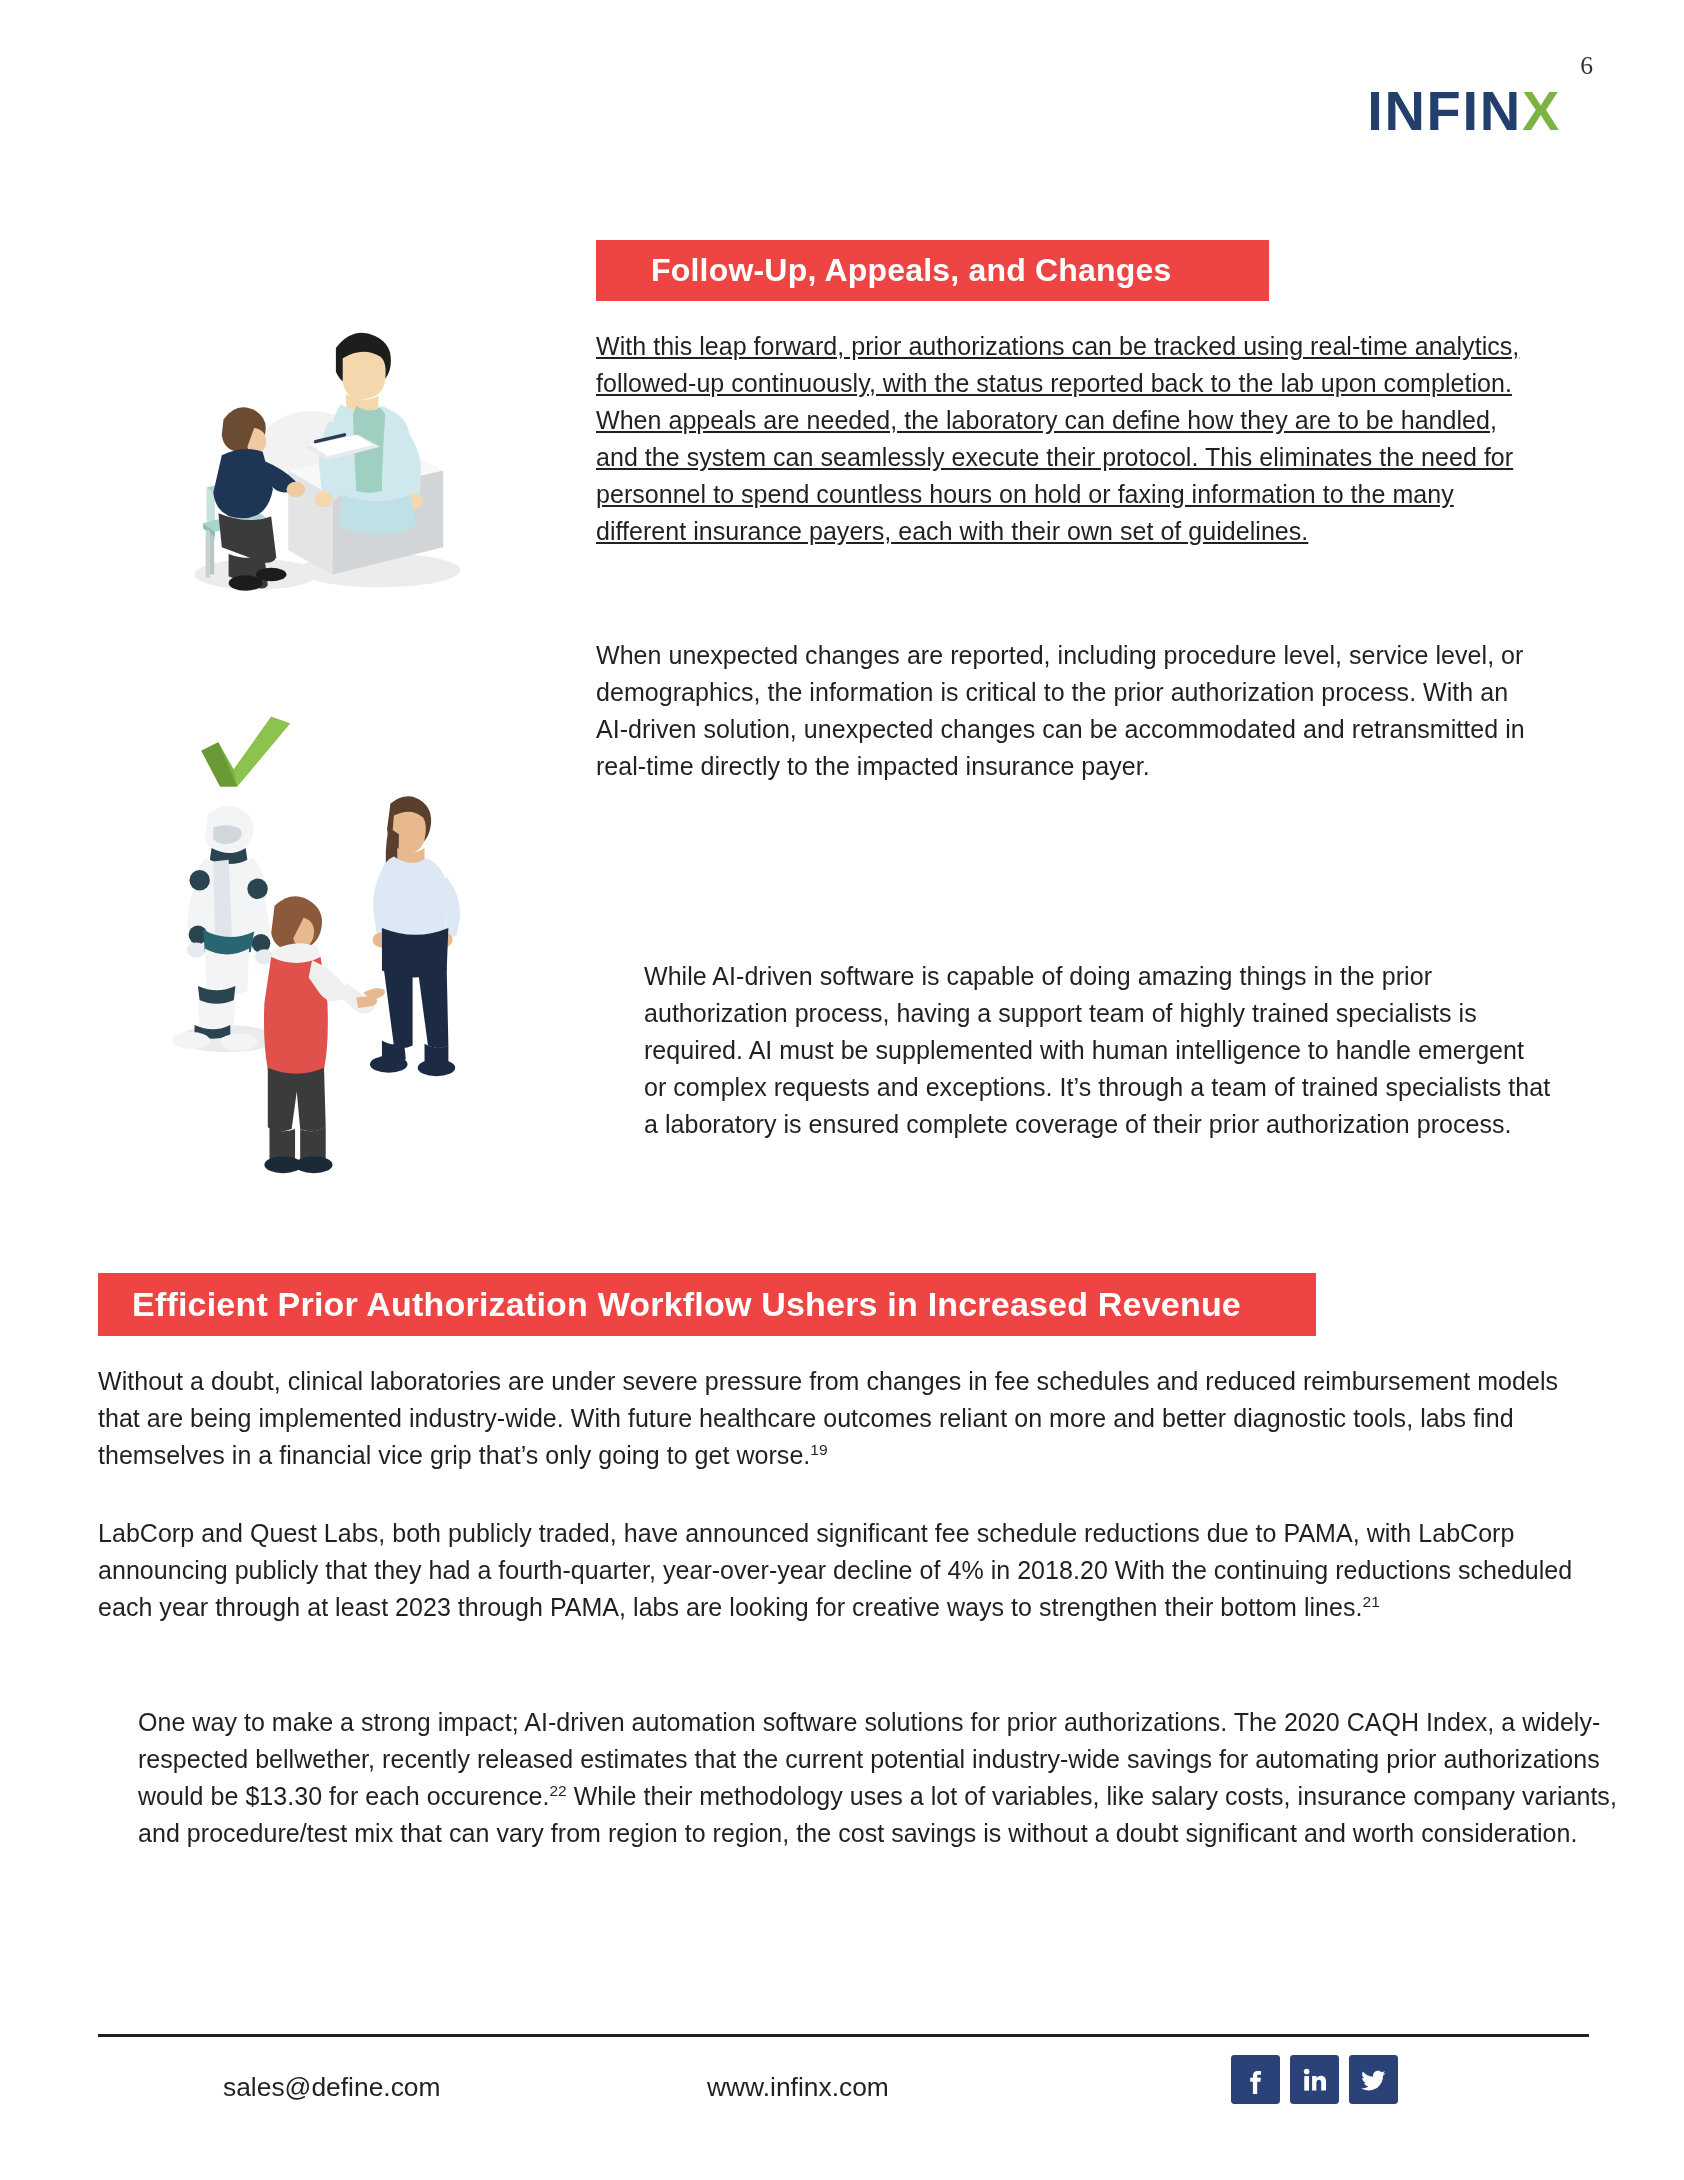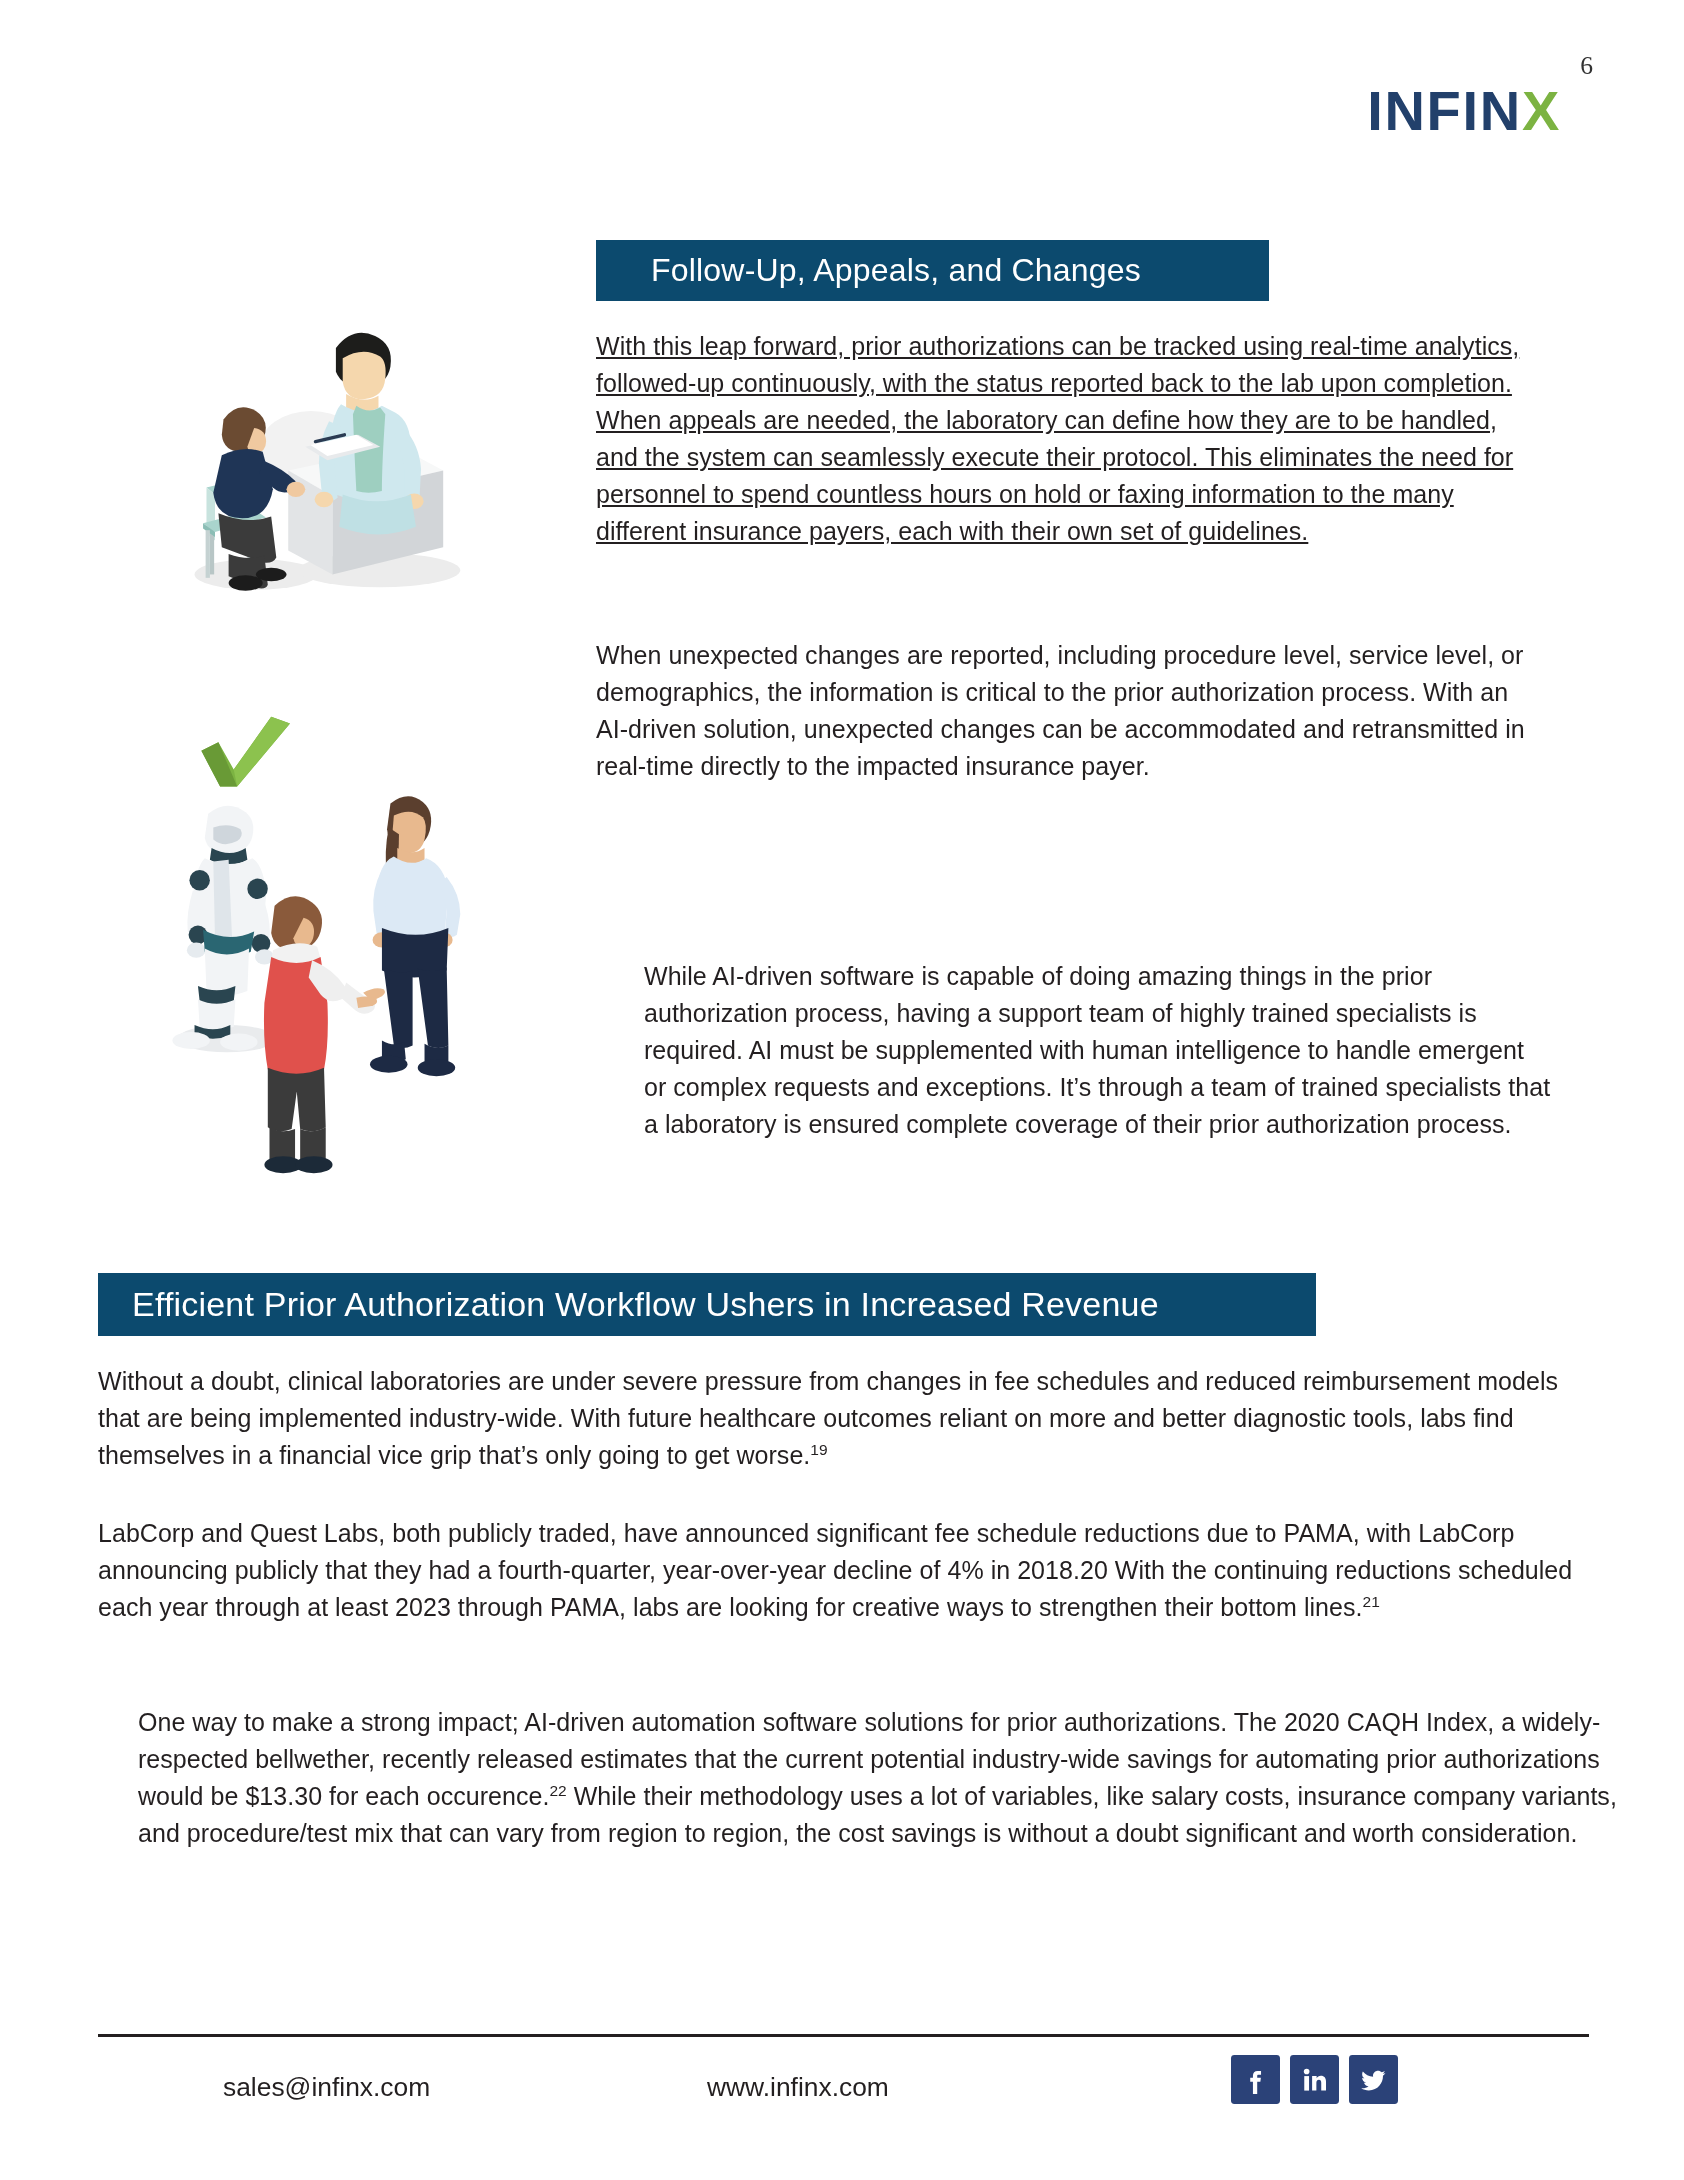--- a/index.html
+++ b/index.html
@@ -44,26 +44,26 @@
     font-weight: bold;
     letter-spacing: 1.7px;
     line-height: 1;
     white-space: nowrap;
   }
   .logo-infin { color: #22406B; }
   .logo-x { color: #7CB342; }
 
   
   .banner {
-    background: #0c4a6e;
+    background: #ef4444;
     color: #ffffff;
     display: inline-block;
     box-sizing: border-box;
     font-size: 32px;
-    font-weight: 400;
+    font-weight: 700;
     letter-spacing: 0.2px;
     white-space: nowrap;
     line-height: 1;
   }
   .banner-follow {
     position: absolute;
     left: 596px;
     top: 240px;
     padding: 13.6px 31px 15.3px 55px;
     width: 673px;
@@ -319,21 +319,21 @@
   <div class="banner banner-efficient">Efficient Prior Authorization Workflow Ushers in Increased Revenue</div>
 
   <div class="body-text full-width p-rev-1"><span>Without a doubt, clinical laboratories are under severe pressure from changes in fee schedules and reduced reimbursement models that are being implemented industry-wide.  With future healthcare outcomes reliant on more and better diagnostic tools, labs find themselves in a financial vice grip that’s only going to get worse.</span><sup>19</sup></div>
 
   <div class="body-text full-width p-rev-2"><span>LabCorp and Quest Labs, both publicly traded, have announced significant fee schedule reductions due to PAMA, with LabCorp announcing publicly that they had a fourth-quarter, year-over-year decline of 4% in 2018.20  With the continuing reductions scheduled each year through at least 2023 through PAMA, labs are looking for creative ways to strengthen their bottom lines.</span><sup>21</sup></div>
 
   <div class="body-text full-width p-rev-3"><span>One way to make a strong impact; AI-driven automation software solutions for prior authorizations.  The 2020 CAQH Index, a widely-respected bellwether, recently released estimates that the current potential industry-wide savings for automating prior authorizations would be $13.30 for each occurence.</span><sup>22</sup><span>  While their methodology uses a lot of variables, like salary costs, insurance company variants, and procedure/test mix that can vary from region to region, the cost savings is without a doubt significant and worth consideration.</span></div>
 
   <div class="footer-rule"></div>
 
-  <div class="footer-email">sales@infinx.com</div>
+  <div class="footer-email">sales@define.com</div>
   <div class="footer-web">www.infinx.com</div>
 
   <div class="social-row">
     <div class="social-icon">
       <svg width="29" height="29" viewBox="0 0 34 34" xmlns="http://www.w3.org/2000/svg">
         <path d="M20.5 11.5h3.0V7.0h-4.1c-3.4 0-5.4 2.1-5.4 5.4v2.6h-3.2v4.7h3.2V34h5.0V19.7h3.7l0.6-4.7h-4.3v-2.0c0-1.0 0.4-1.5 1.5-1.5z" fill="#ffffff"></path>
       </svg>
     </div>
     <div class="social-icon">
       <svg width="29" height="29" viewBox="0 0 34 34" xmlns="http://www.w3.org/2000/svg">

